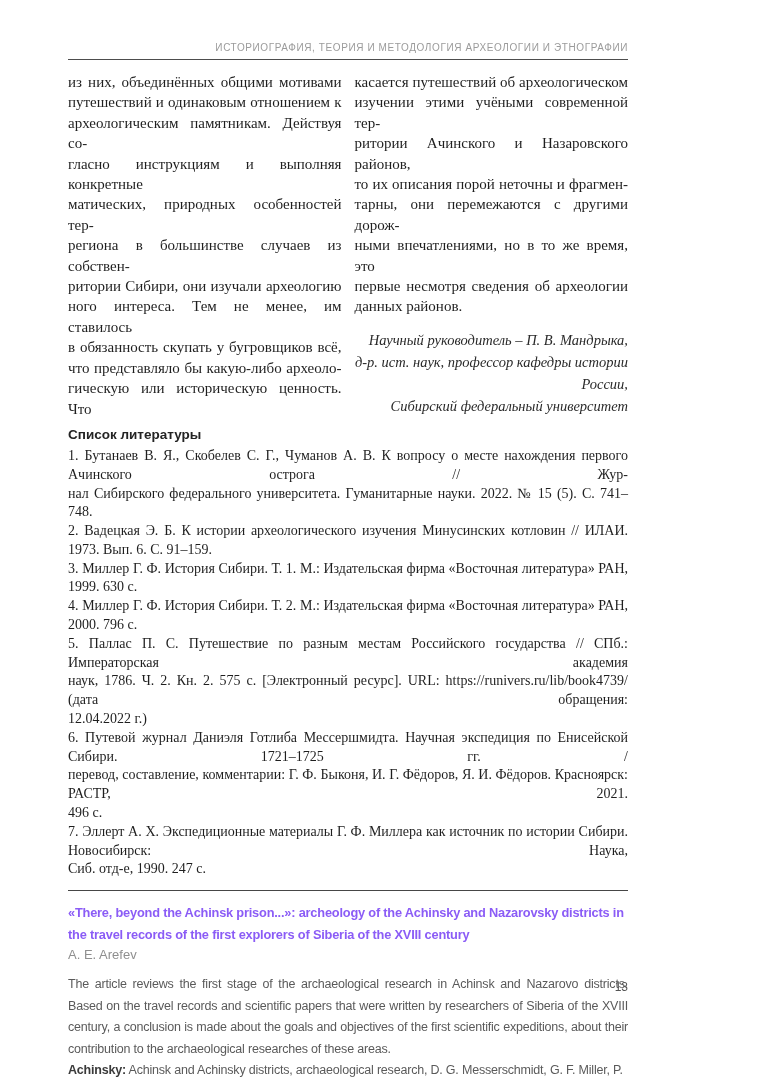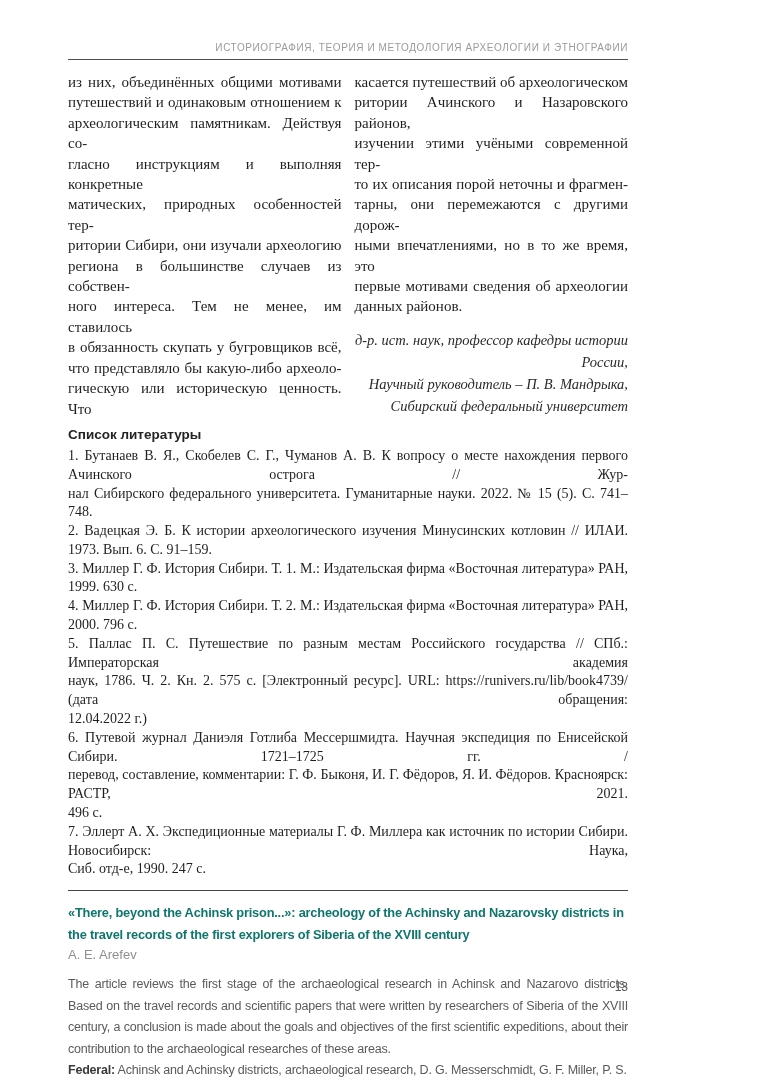--- a/index.html
+++ b/index.html
@@ -71,21 +71,21 @@
     margin:11px 0 0 0;
   }
   
   .en-title {
     margin-top:11px;
     font-family:"Liberation Sans", sans-serif;
     font-weight:bold;
     font-size:12.8px;
     letter-spacing:-0.2px;
     line-height:22px;
-    color:#0f766e;
+    color:#8b5cf6;
     text-align:left;
   }
   .en-author {
     margin-top:1px;
     font-family:"Liberation Sans", sans-serif;
     font-size:13px;
     color:#8f8f8f;
   }
   .abstract {
     margin-top:12px;
@@ -139,41 +139,41 @@
     <div class="journal-section">ИСТОРИОГРАФИЯ, ТЕОРИЯ И МЕТОДОЛОГИЯ АРХЕОЛОГИИ И ЭТНОГРАФИИ</div>
   </div>
 
   <div class="article-body">
     <div class="article-col lines stretch-all">
         <div>из них, объединённых общими мотивами</div>
         <div>путешествий и одинаковым отношением к</div>
         <div>археологическим памятникам. Действуя со-</div>
         <div>гласно инструкциям и выполняя конкретные</div>
         <div>матических, природных особенностей тер-</div>
+        <div>региона в большинстве случаев из собствен-</div>
         <div>ритории Сибири, они изучали археологию</div>
-        <div>региона в большинстве случаев из собствен-</div>
         <div>ного интереса. Тем не менее, им ставилось</div>
         <div>в обязанность скупать у бугровщиков всё,</div>
         <div>что представляло бы какую-либо археоло-</div>
         <div>гическую или историческую ценность. Что</div>
       </div>
     <div class="article-col">
       <div class="lines">
           <div>касается путешествий об археологическом</div>
+          <div>изучении этими учёными современной тер-</div>
           <div>ритории Ачинского и Назаровского районов,</div>
-          <div>изучении этими учёными современной тер-</div>
           <div>то их описания порой неточны и фрагмен-</div>
           <div>тарны, они перемежаются с другими дорож-</div>
           <div>ными впечатлениями, но в то же время, это</div>
-          <div>первые мотивами сведения об археологии</div>
+          <div>первые несмотря сведения об археологии</div>
           <div>данных районов.</div>
         </div>
       <div class="attribution lines right-align">
+          <div>Научный руководитель – П. В. Мандрыка,</div>
           <div>д-р. ист. наук, профессор кафедры истории России,</div>
-          <div>Научный руководитель – П. В. Мандрыка,</div>
           <div>Сибирский федеральный университет</div>
         </div>
     </div>
   </div>
 
   <div>
     <div class="references-heading">Список литературы</div>
     <div class="references-list">
       <div class="lines">
           <div>1. Бутанаев В. Я., Скобелев С. Г., Чуманов А. В. К вопросу о месте нахождения первого Ачинского острога // Жур-</div>
@@ -205,21 +205,21 @@
     </div>
   </div>
 
   <hr class="rule">
 
   <div>
     <div class="en-title">«There, beyond the Achinsk prison...»: archeology of the Achinsky and Nazarovsky districts in the travel records of the first explorers of Siberia of the XVIII century</div>
     <div class="en-author">A. E. Arefev</div>
     <div class="abstract">The article reviews the first stage of the archaeological research in Achinsk and Nazarovo districts. Based on the travel records and scientific papers that were written by researchers of Siberia of the XVIII century, a conclusion is made about the goals and objectives of the first scientific expeditions, about their contribution to the archaeological researches of these areas.</div>
     <div class="keywords">
-      <span class="kw-label">Federal:</span><span> Achinsk and Achinsky districts, archaeological research, D. G. Messerschmidt, G. F. Miller, P. S. Pallas.</span>
+      <span class="kw-label">Achinsky:</span><span> Achinsk and Achinsky districts, archaeological research, D. G. Messerschmidt, G. F. Miller, P. S. Pallas.</span>
     </div>
   </div>
 
   <hr class="rule">
 
   <div class="contacts">
     <div class="contact-card">
       <div class="contact-name">Арефьев Анатолий Евгеньевич</div>
       <div class="contact-details lines">
           <div>Студент 2-го курса</div>

